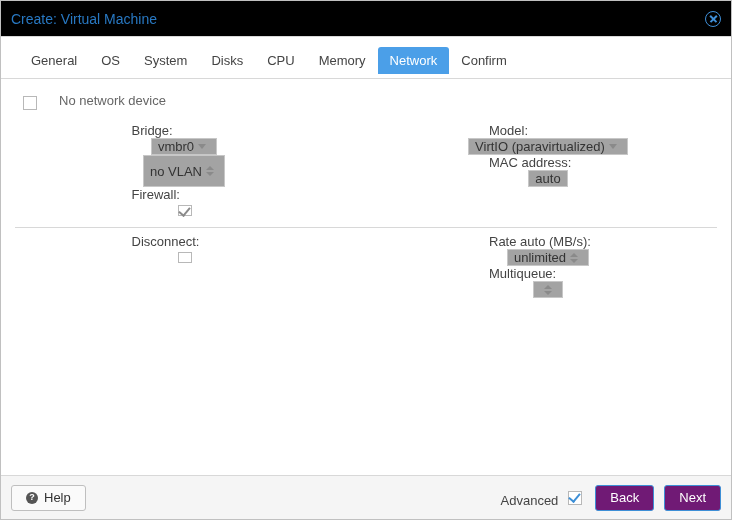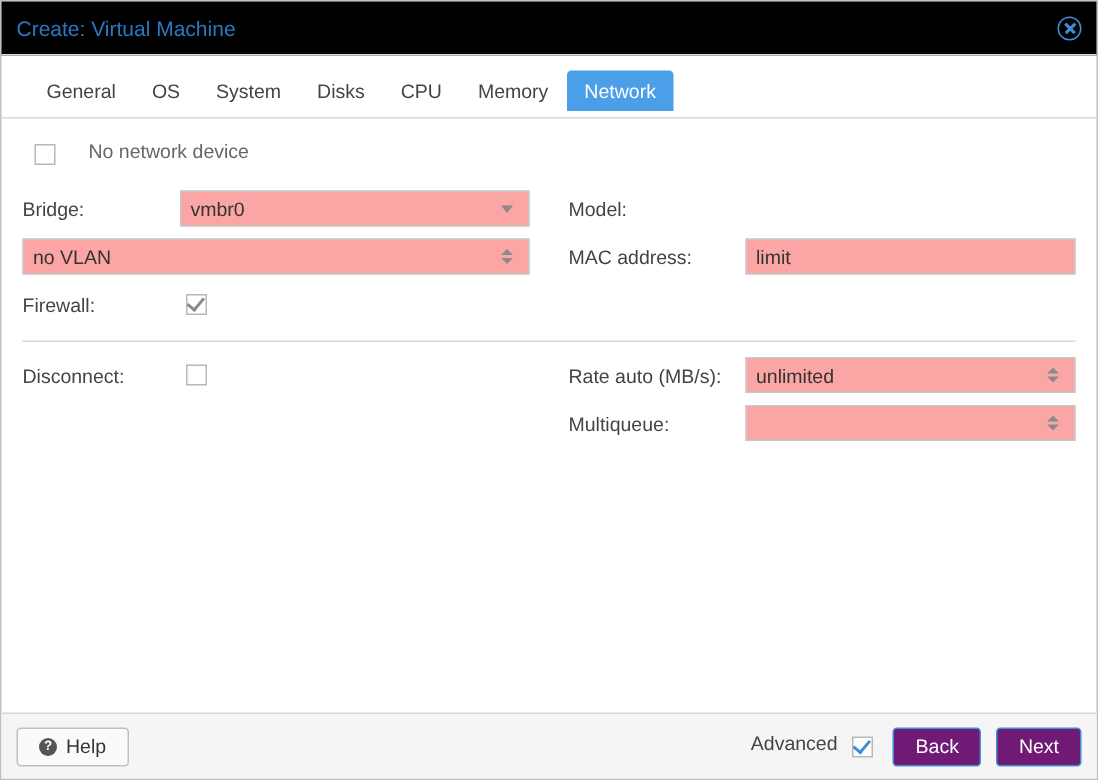--- a/index.html
+++ b/index.html
@@ -80,20 +80,21 @@
     align-items: flex-start;
     gap: 19px;
     padding: 2px 4px 10px 4px;
     color: #666;
   }
 
   .form-row {
     display: flex;
     align-items: center;
     height: 32px;
+    flex-direction: column;
   }
   .form-columns {
     display: flex;
     gap: 26px;
   }
   .col {
     flex: 1;
     min-width: 0;
   }
   .label {
@@ -101,21 +102,21 @@
     color: #444;
     font-size: 13px;
     flex-shrink: 0;
   }
   .col.right .label { width: 118px; }
 
   .field {
     flex: 1;
     height: 24px;
     border: 1px solid #c7c7c7;
-    background: #fca5a5;
+    background: #a3a3a3;
     display: flex;
     align-items: center;
     padding: 0 6px;
     font-size: 13px;
     color: #333;
     position: relative;
   }
   .field .value { flex: 1; overflow: hidden; white-space: nowrap; }
   .field .trigger {
     width: 16px;
@@ -201,21 +202,21 @@
     font-size: 9px;
     font-weight: bold;
     display: inline-flex;
     align-items: center;
     justify-content: center;
     line-height: 1;
   }
   .footer .spacer { flex: 1; }
   .adv {
     display: flex;
-    align-items: flex-start;
+    align-items: flex-end;
     gap: 6px;
     font-size: 13px;
     color: #444;
   }
 </style>
 </head>
 <body>
 
 <div class="window">
 
@@ -225,20 +226,21 @@
   </div>
 
   <div class="tabs">
     <div class="tab">General</div>
     <div class="tab">OS</div>
     <div class="tab">System</div>
     <div class="tab">Disks</div>
     <div class="tab">CPU</div>
     <div class="tab">Memory</div>
     <div class="tab active">Network</div>
+    <div class="tab">Confirm</div>
   </div>
 
   <div class="content">
 
     <div class="row-nonet">
       <input type="checkbox" class="cb" style="">
       <span>No network device</span>
     </div>
 
     <div class="form-columns">
@@ -265,25 +267,31 @@
         </div>
         <div class="form-row">
           <span class="label">Firewall:</span>
           <input type="checkbox" class="cb" checked="" style="">
         </div>
       </div>
 
       <div class="col right">
         <div class="form-row">
           <span class="label">Model:</span>
+          <div class="field">
+            <span class="value">VirtIO (paravirtualized)</span>
+            <span class="trigger">
+                <span class="chev-down"></span>
+              </span>
+          </div>
         </div>
         <div class="form-row">
           <span class="label">MAC address:</span>
           <div class="field">
-            <span class="value">limit</span>
+            <span class="value">auto</span>
           </div>
         </div>
         <div class="form-row"></div>
       </div>
     </div>
 
     <hr class="hr">
 
     <div class="form-columns">
       <div class="col left">

